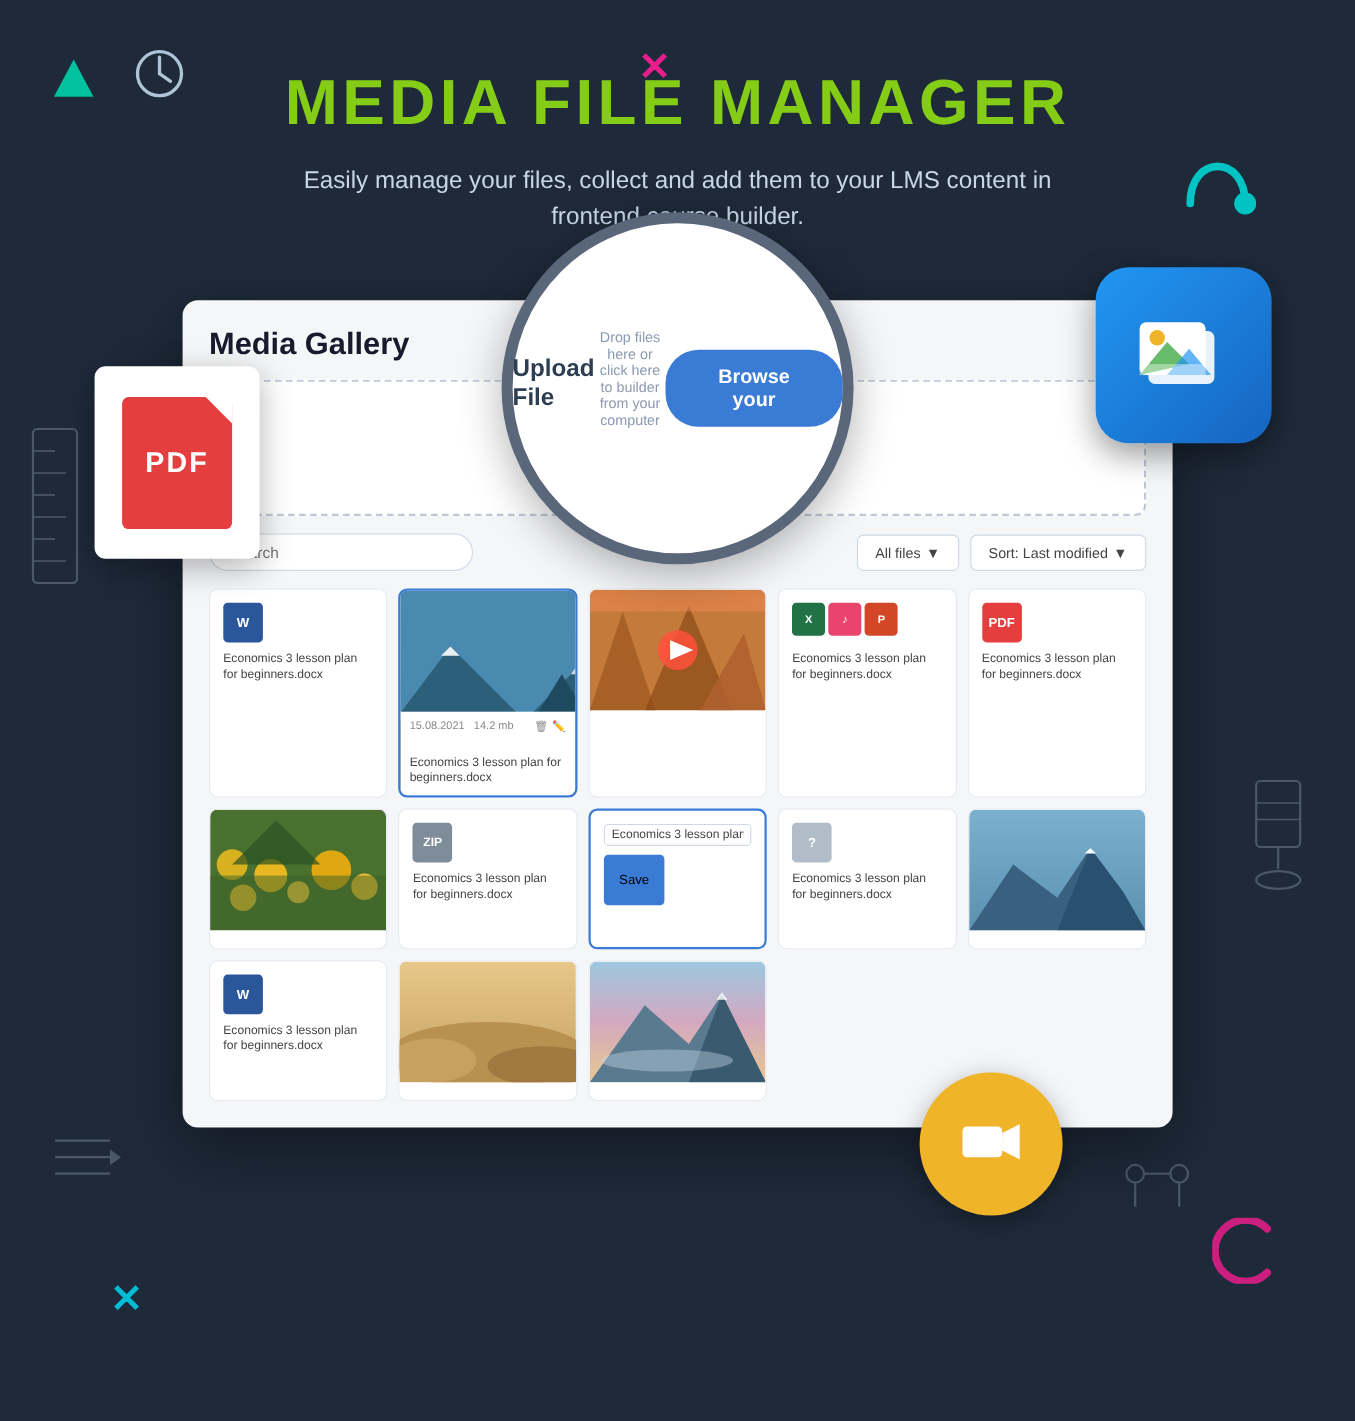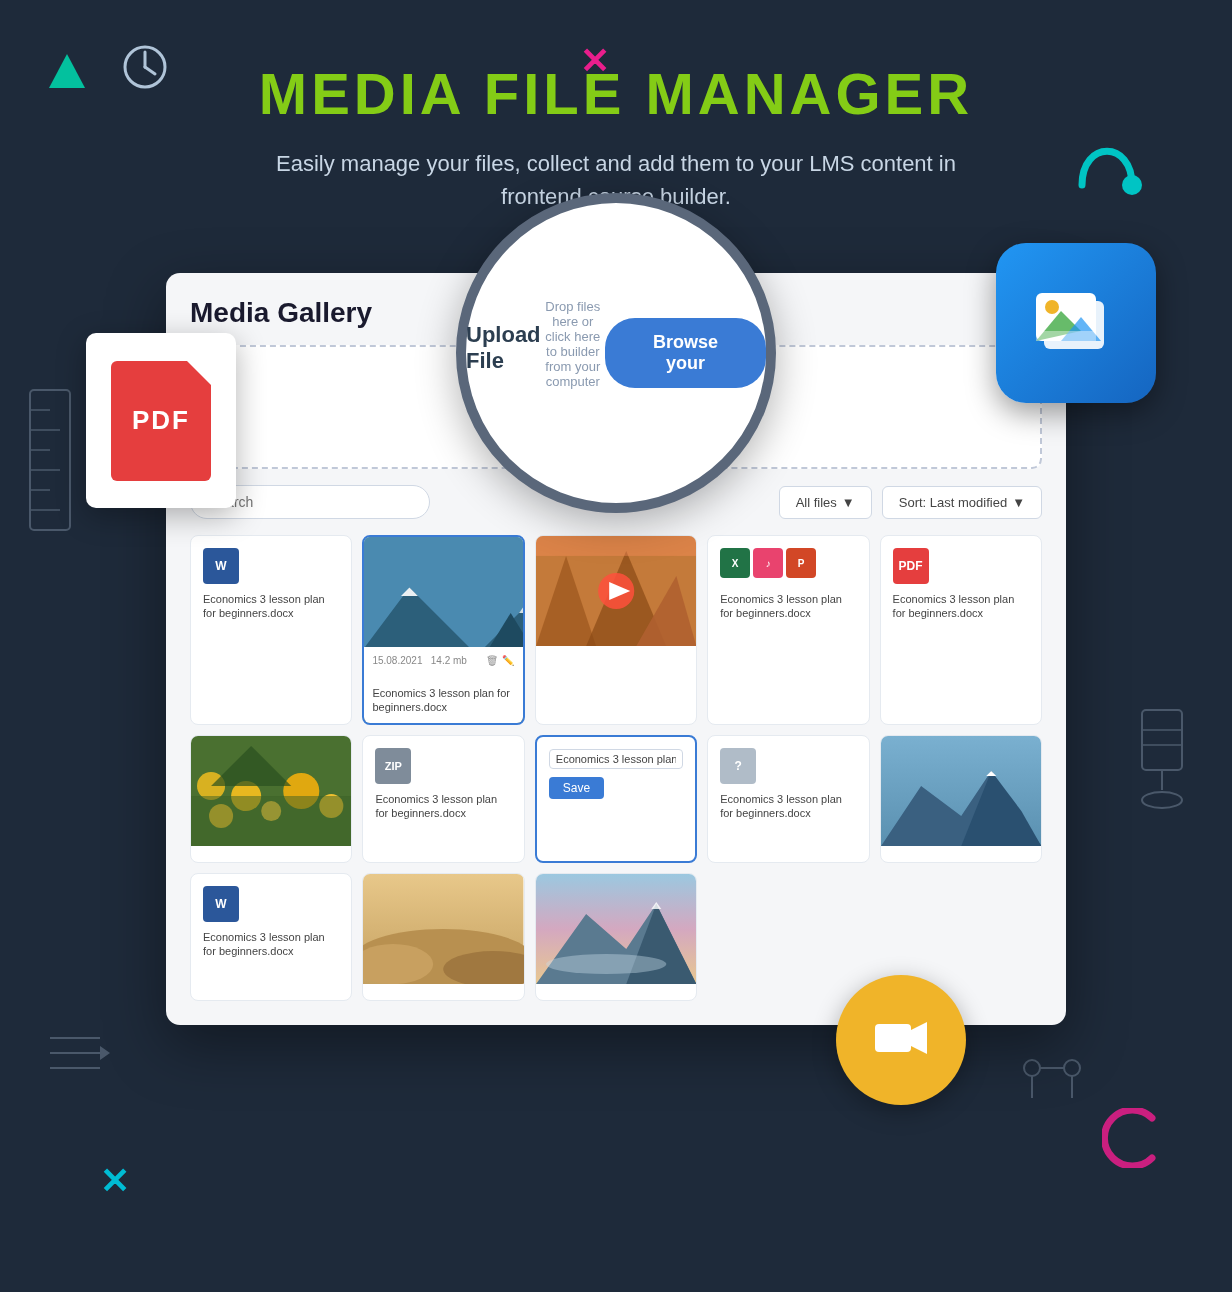--- a/index.html
+++ b/index.html
@@ -189,24 +189,24 @@
       border: 2px solid #3a7bd5;
     }
     .media-item-meta {
       font-size: 10px;
       color: #888;
       margin-bottom: 20px;
     }
 
     .save-btn {
       background: #3a7bd5;
-      color: #ffffff;
+      color: #000000;
       border: none;
       border-radius: 4px;
-      padding: 4px 14px;
+      padding: 16px 14px;
       font-size: 12px;
       cursor: pointer;
       margin-top: 4px;
     }
     .editable-name {
       width: 100%;
       border: 1px solid #d0d8e4;
       border-radius: 4px;
       padding: 3px 6px;
       font-size: 11px;

